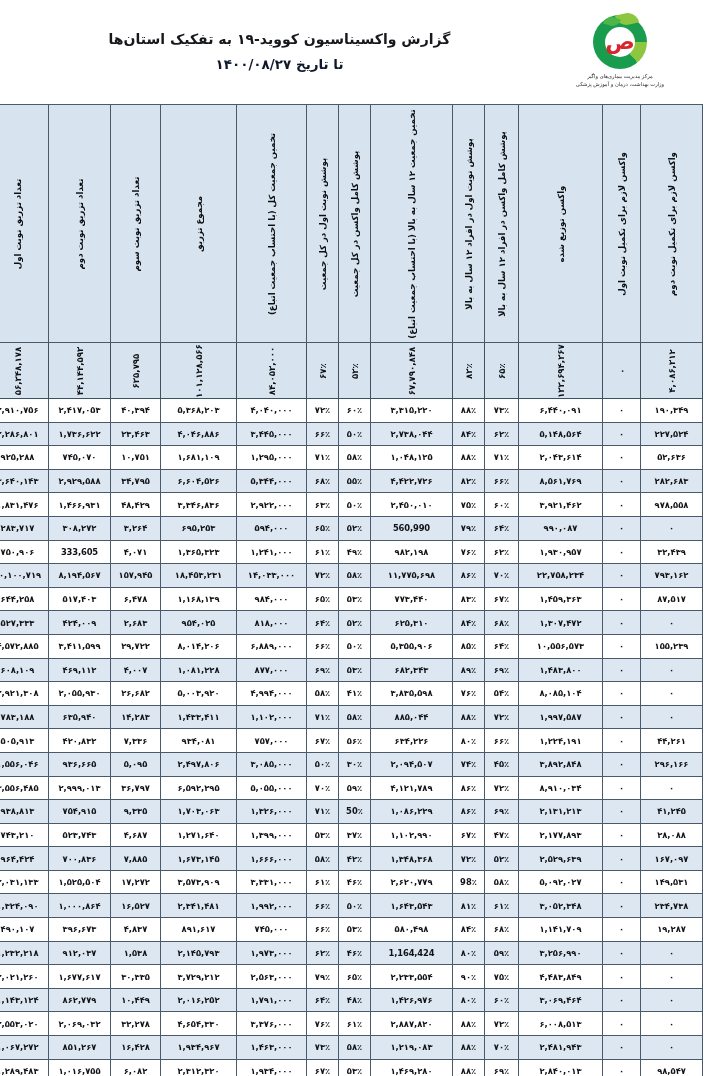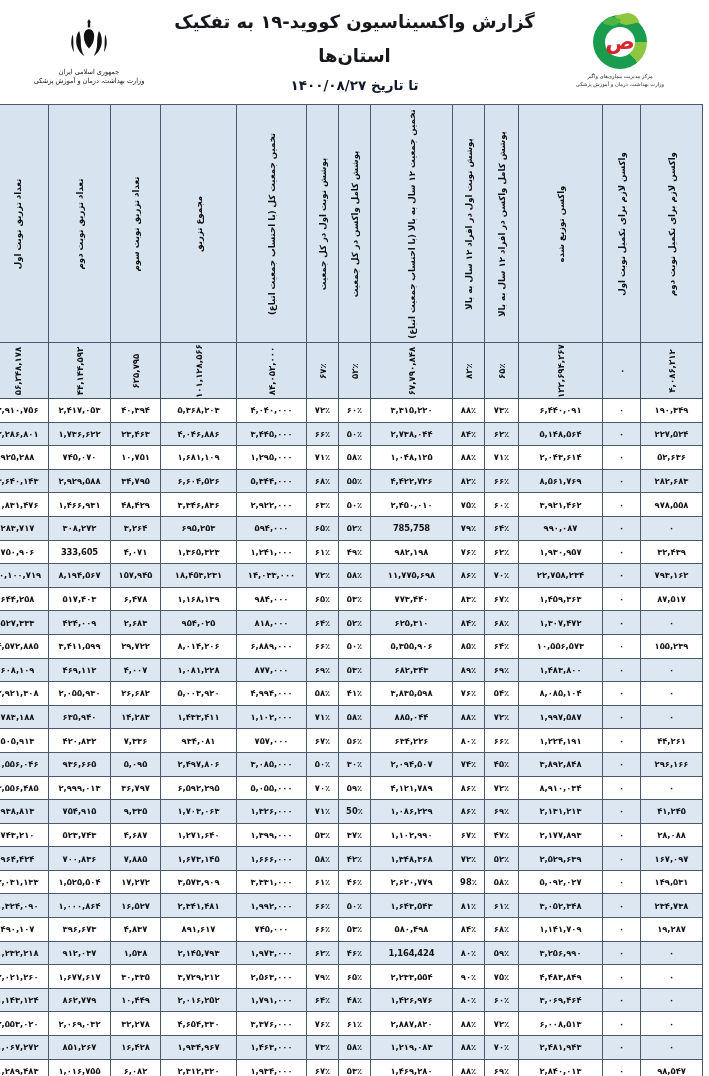--- a/index.html
+++ b/index.html
@@ -49,21 +49,21 @@
     transform: scaleY(1.05);
   }
   .logo-caption span { display: block; }
 
   .title-block {
     flex: 1;
     text-align: center;
     padding: 0 6px;
   }
   .report-title {
-    font-size: 18px;
+    font-size: 14px;
     font-weight: bold;
     color: #16181c;
     line-height: 1.9;
     letter-spacing: -.1px;
   }
   .report-date {
     font-size: 13.5px;
     font-weight: bold;
     color: #0f172a;
     line-height: 1.9;
@@ -193,37 +193,20 @@
   col.c-dose2   { width: 62px; }
   col.c-dose1   { width: 62px; }
 </style>
 </head>
 <body>
 
 <div id="page">
 
   <div class="report-header">
 
-    <div class="logo-block logo-block-right">
-      <svg class="logo-emblem-iran" viewBox="0 0 60 64">
-        <g fill="#111">
-          <path d="M28.4 6 h3.2 v7.5 h-3.2 z"></path>
-          <path d="M30 2 l2.6 4.4 h-5.2 z"></path>
-          <path d="M30 16 c4.2 0 7 3.6 7 9.6 0 7.2-3 12.8-7 16.6 -4-3.8-7-9.4-7-16.6 0-6 2.8-9.6 7-9.6z"></path>
-          <path d="M16.5 18.5 c-2.8 3.4-4 8.2-4 13.4 0 8.4 4.4 16 11.2 20.6 -3.2-5-4.8-11-4.8-17.4 0-6.4 -0.8-12.2 -2.4-16.6z"></path>
-          <path d="M43.5 18.5 c2.8 3.4 4 8.2 4 13.4 0 8.4-4.4 16-11.2 20.6 3.2-5 4.8-11 4.8-17.4 0-6.4 0.8-12.2 2.4-16.6z"></path>
-          <path d="M8 23 c-1.6 3.2-2.2 7.2-2.2 11 0 4.8 1.4 9.4 3.8 13.2 -0.8-4.4-1-9-1-13.6 0-3.8 -0.2-7.6 -0.6-10.6z"></path>
-          <path d="M52 23 c1.6 3.2 2.2 7.2 2.2 11 0 4.8-1.4 9.4-3.8 13.2 0.8-4.4 1-9 1-13.6 0-3.8 0.2-7.6 0.6-10.6z"></path>
-        </g>
-      </svg>
-      <div class="logo-caption">
-        <span>جمهوری اسلامی ایران</span>
-        <span>وزارت بهداشت، درمان و آموزش پزشکی</span>
-      </div>
-    </div>
 
     <div class="title-block">
       <div class="report-title">گزارش واکسیناسیون کووید-۱۹ به تفکیک استان‌ها</div>
       <div class="report-date">تا تاریخ ۱۴۰۰/۰۸/۲۷</div>
     </div>
 
     <div class="logo-block logo-block-left">
       <div class="mark">
         <div class="mark-ring"></div>
         <div class="mark-leaf"></div>
@@ -415,21 +398,21 @@
             <td>۴۸,۴۲۹</td>
             <td>۱,۴۶۶,۹۳۱</td>
             <td>۱,۸۳۱,۴۷۶</td>
           </tr>
           <tr class="data-row even">
             <td>۰</td>
             <td>۰</td>
             <td>۹۹۰,۰۸۷</td>
             <td>۶۴٪</td>
             <td>۷۹٪</td>
-            <td>785,758</td>
+            <td>560,990</td>
             <td>۵۲٪</td>
             <td>۶۵٪</td>
             <td>۵۹۴,۰۰۰</td>
             <td>۶۹۵,۲۵۳</td>
             <td>۳,۲۶۴</td>
             <td>۳۰۸,۲۷۲</td>
             <td>۲۸۳,۷۱۷</td>
           </tr>
           <tr class="data-row odd">
             <td>۳۲,۴۳۹</td>

